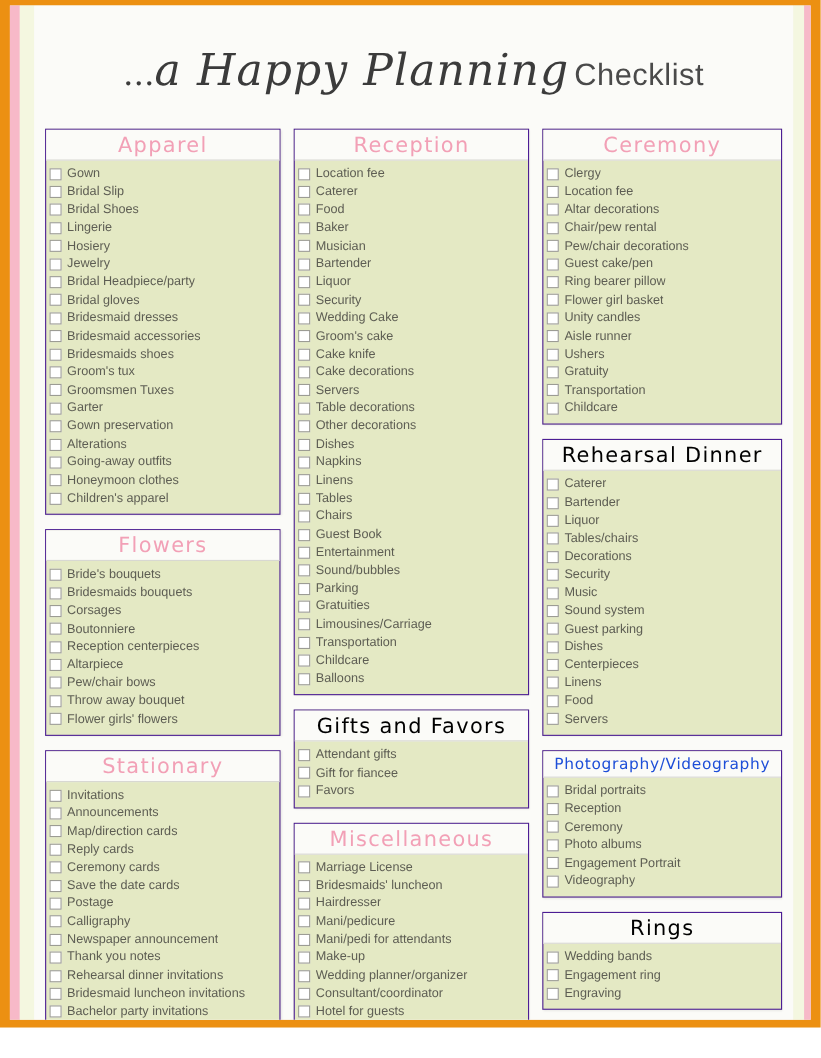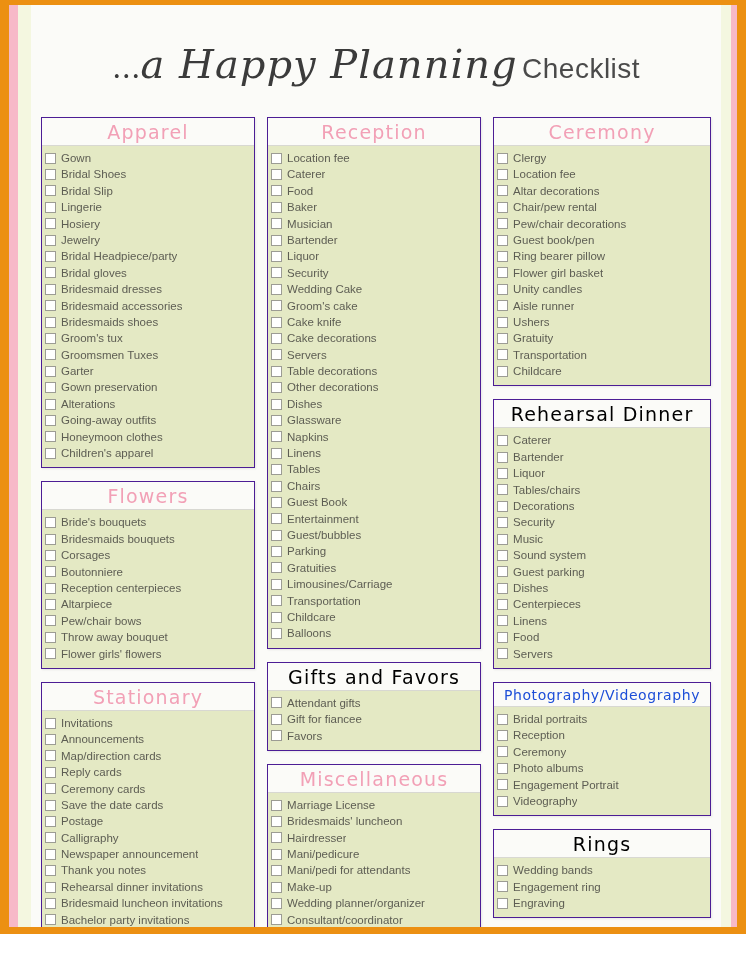--- a/index.html
+++ b/index.html
@@ -160,25 +160,25 @@
       <div class="col col-1">
           <div class="section">
             <div class="section-head"><span class="head-text">Apparel</span></div>
             <div class="items">
               <div class="item">
                 <span class="checkbox"></span>
                 <span class="item-label">Gown</span>
               </div>
               <div class="item">
                 <span class="checkbox"></span>
+                <span class="item-label">Bridal Slip</span>
+              </div>
+              <div class="item">
+                <span class="checkbox"></span>
                 <span class="item-label">Bridal Shoes</span>
-              </div>
-              <div class="item">
-                <span class="checkbox"></span>
-                <span class="item-label">Bridal Slip</span>
               </div>
               <div class="item">
                 <span class="checkbox"></span>
                 <span class="item-label">Lingerie</span>
               </div>
               <div class="item">
                 <span class="checkbox"></span>
                 <span class="item-label">Hosiery</span>
               </div>
               <div class="item">
@@ -409,24 +409,20 @@
               <div class="item">
                 <span class="checkbox"></span>
                 <span class="item-label">Other decorations</span>
               </div>
               <div class="item">
                 <span class="checkbox"></span>
                 <span class="item-label">Dishes</span>
               </div>
               <div class="item">
                 <span class="checkbox"></span>
-                <span class="item-label">Glassware</span>
-              </div>
-              <div class="item">
-                <span class="checkbox"></span>
                 <span class="item-label">Napkins</span>
               </div>
               <div class="item">
                 <span class="checkbox"></span>
                 <span class="item-label">Linens</span>
               </div>
               <div class="item">
                 <span class="checkbox"></span>
                 <span class="item-label">Tables</span>
               </div>
@@ -437,21 +433,21 @@
               <div class="item">
                 <span class="checkbox"></span>
                 <span class="item-label">Guest Book</span>
               </div>
               <div class="item">
                 <span class="checkbox"></span>
                 <span class="item-label">Entertainment</span>
               </div>
               <div class="item">
                 <span class="checkbox"></span>
-                <span class="item-label">Guest/bubbles</span>
+                <span class="item-label">Sound/bubbles</span>
               </div>
               <div class="item">
                 <span class="checkbox"></span>
                 <span class="item-label">Parking</span>
               </div>
               <div class="item">
                 <span class="checkbox"></span>
                 <span class="item-label">Gratuities</span>
               </div>
               <div class="item">
@@ -553,21 +549,21 @@
               <div class="item">
                 <span class="checkbox"></span>
                 <span class="item-label">Chair/pew rental</span>
               </div>
               <div class="item">
                 <span class="checkbox"></span>
                 <span class="item-label">Pew/chair decorations</span>
               </div>
               <div class="item">
                 <span class="checkbox"></span>
-                <span class="item-label">Guest book/pen</span>
+                <span class="item-label">Guest cake/pen</span>
               </div>
               <div class="item">
                 <span class="checkbox"></span>
                 <span class="item-label">Ring bearer pillow</span>
               </div>
               <div class="item">
                 <span class="checkbox"></span>
                 <span class="item-label">Flower girl basket</span>
               </div>
               <div class="item">

